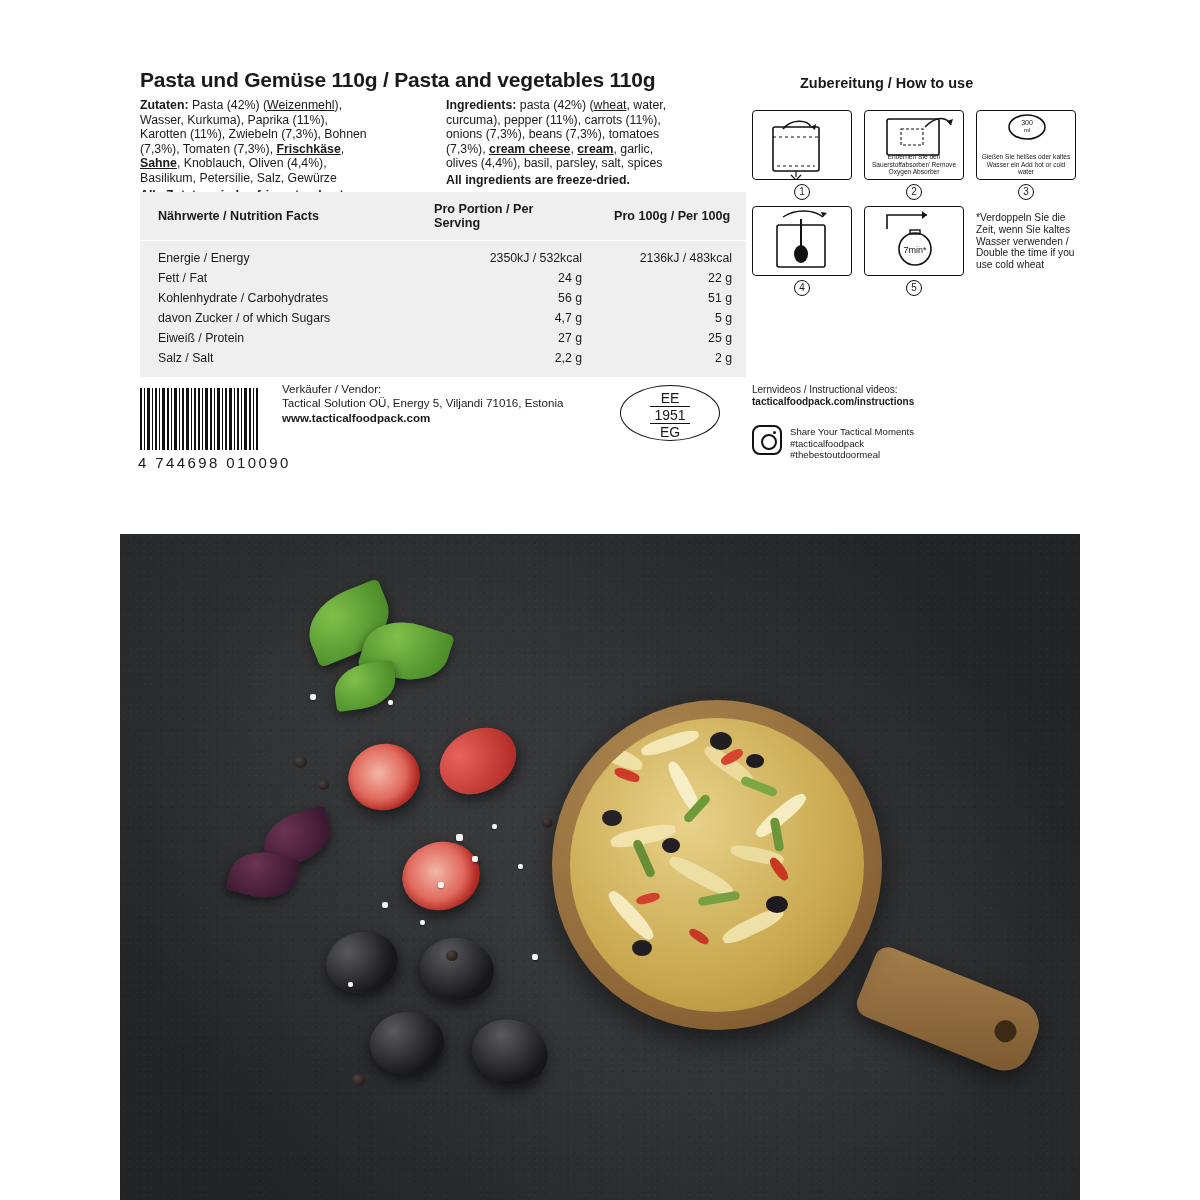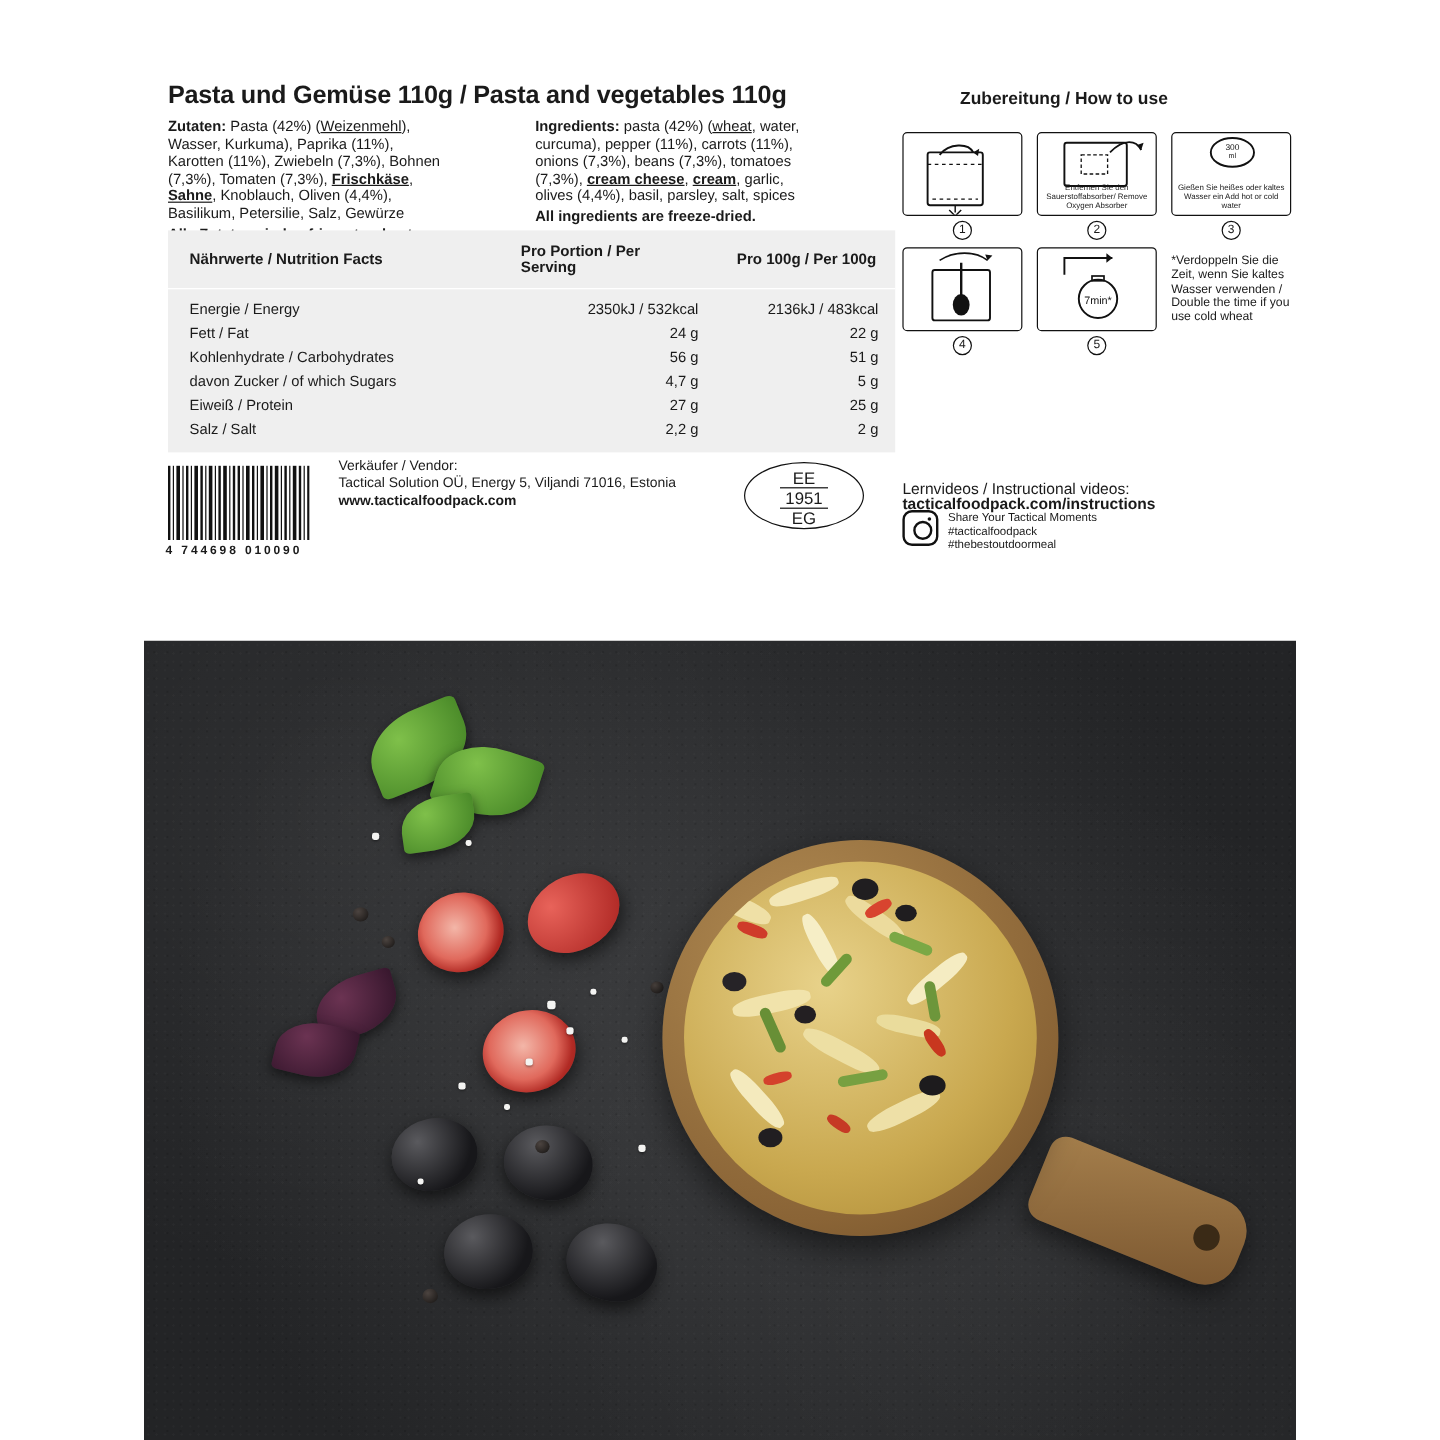--- a/index.html
+++ b/index.html
@@ -117,21 +117,21 @@
   }
 
   
   #barcode {
     position: absolute; left: 140px; top: 388px;
     width: 118px; height: 62px;
   }
   #barcode .bars { width: 118px; height: 62px; }
   #barcode-num {
     position: absolute; left: 138px; top: 454px;
-    font-size: 10px; letter-spacing: 2.4px; font-weight: bold;
+    font-size: 15px; letter-spacing: 2.4px;
   }
 
   #vendor {
     position: absolute; left: 282px; top: 382px;
     font-size: 11.6px; line-height: 14.4px;
   }
 
   #ee-oval {
     position: absolute; left: 620px; top: 385px;
     width: 100px; height: 56px;
@@ -139,22 +139,22 @@
     border-radius: 50%;
     text-align: center;
     font-size: 14px;
     line-height: 16px;
     padding-top: 4px;
     font-weight: normal;
   }
   #ee-oval div:nth-child(2) { border-top: 1px solid #111; border-bottom: 1px solid #111; display:inline-block; padding:0 4px; }
 
   #videos {
-    position: absolute; left: 752px; top: 402px;
-    font-size: 13px; line-height: 12px;
+    position: absolute; left: 752px; top: 384px;
+    font-size: 10px; line-height: 12px;
   }
   #social {
     position: absolute; left: 752px; top: 425px;
     display: flex; gap: 8px;
   }
   #ig-icon {
     width: 30px; height: 30px;
     border: 2.4px solid #111; border-radius: 8px;
     position: relative; flex: none;
   }

